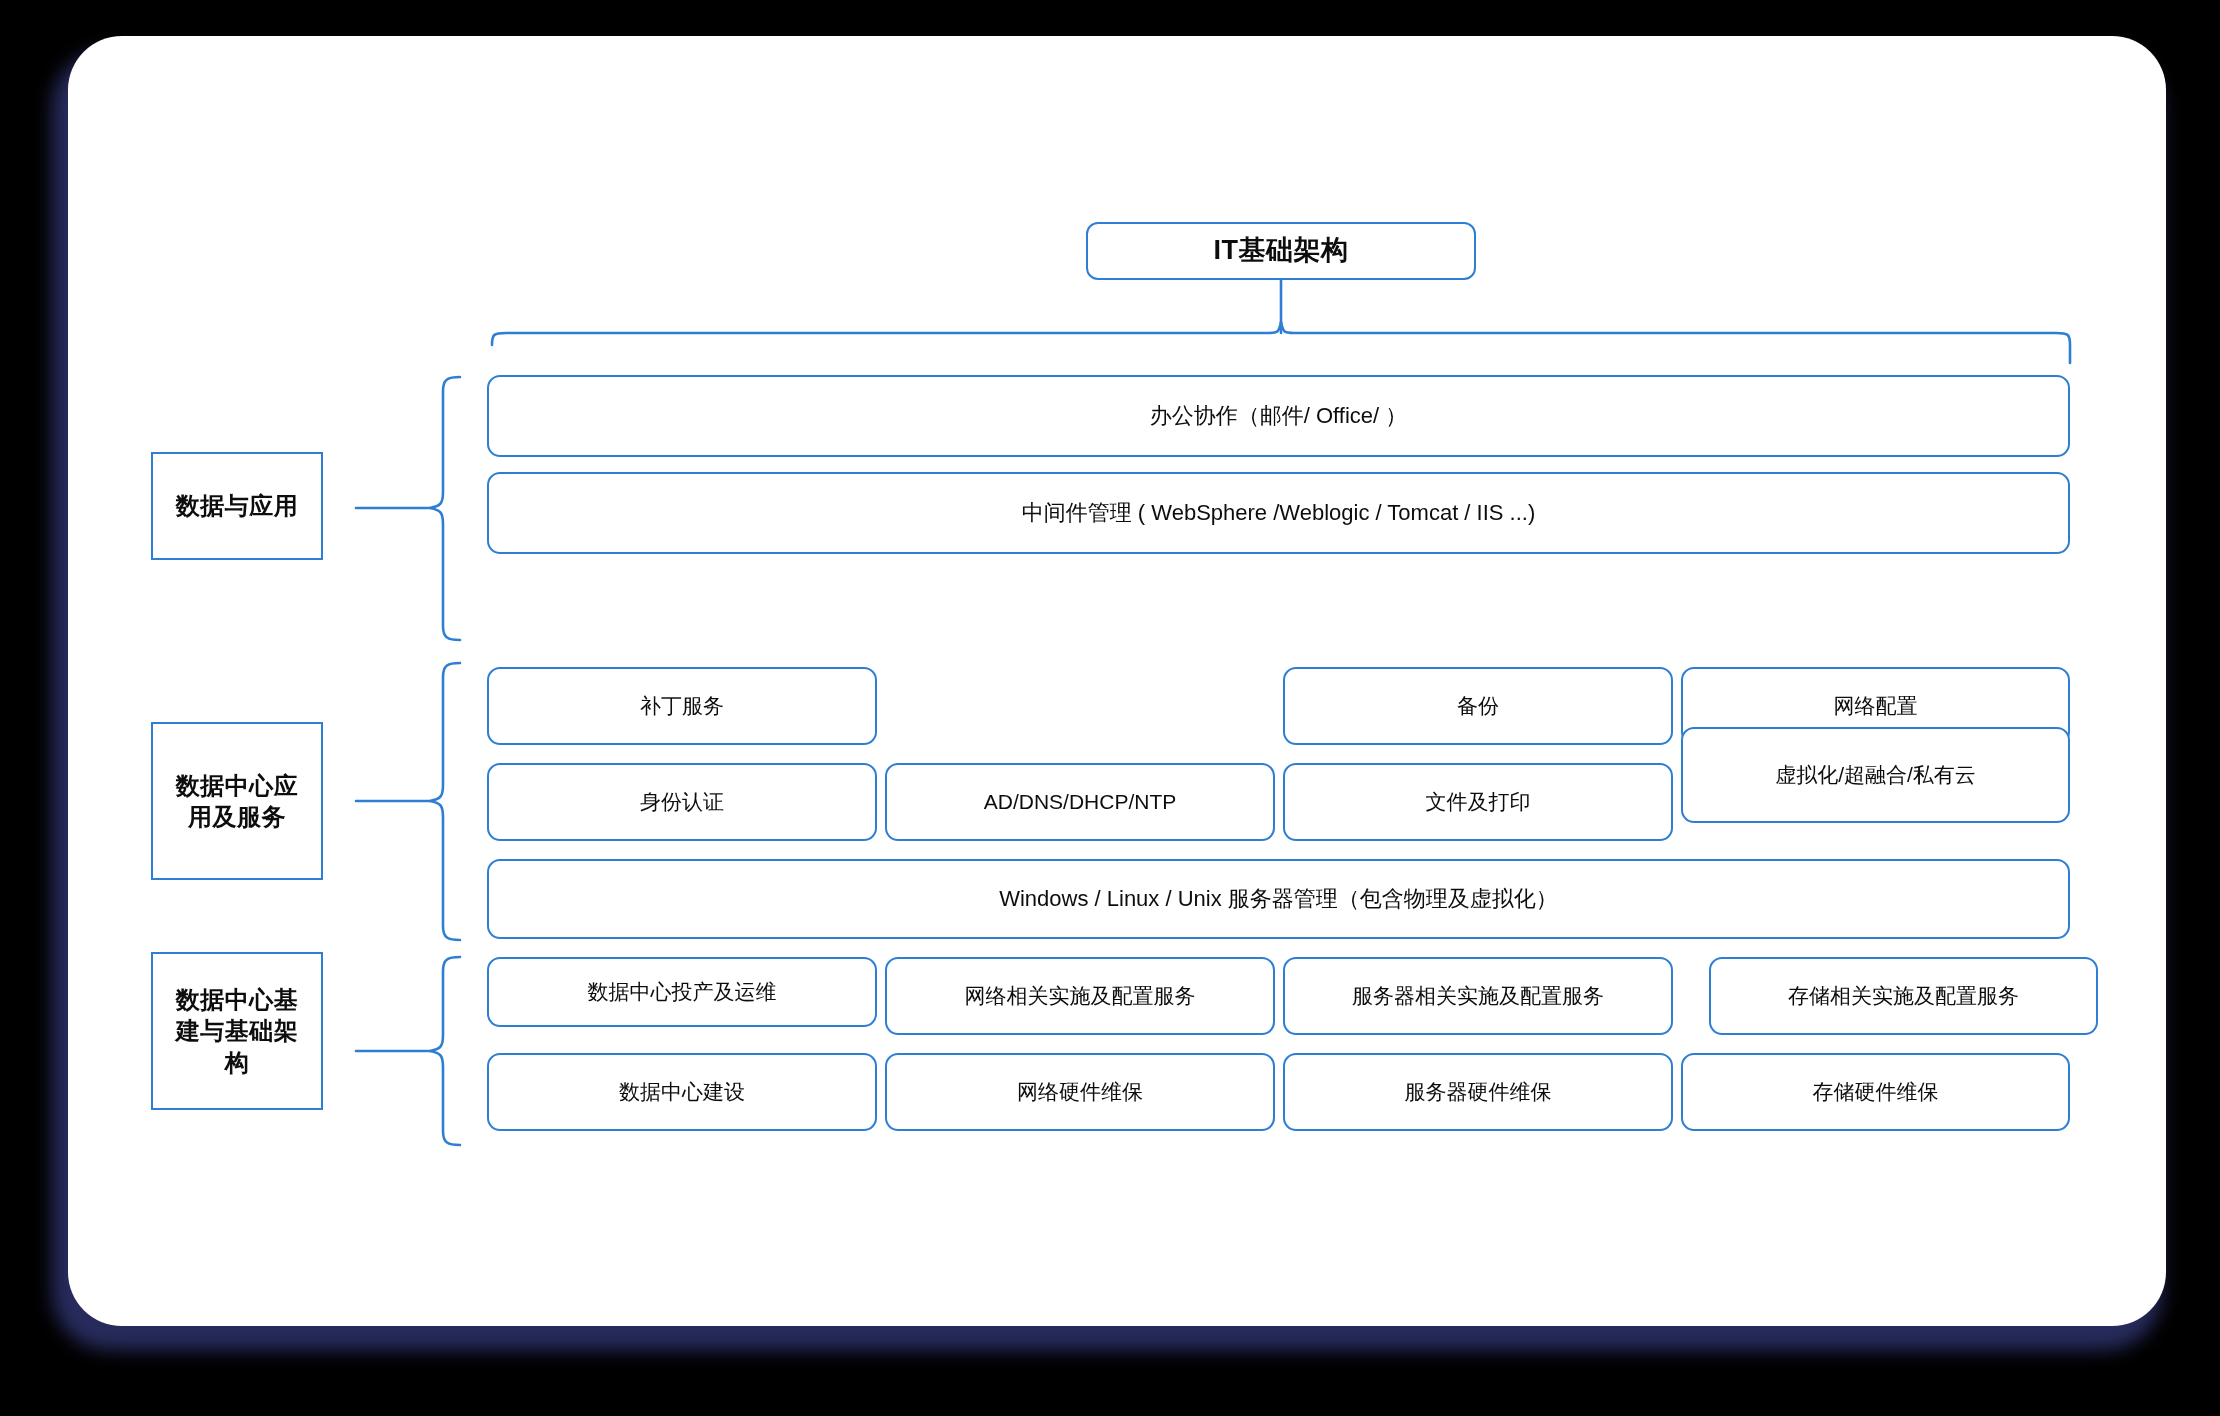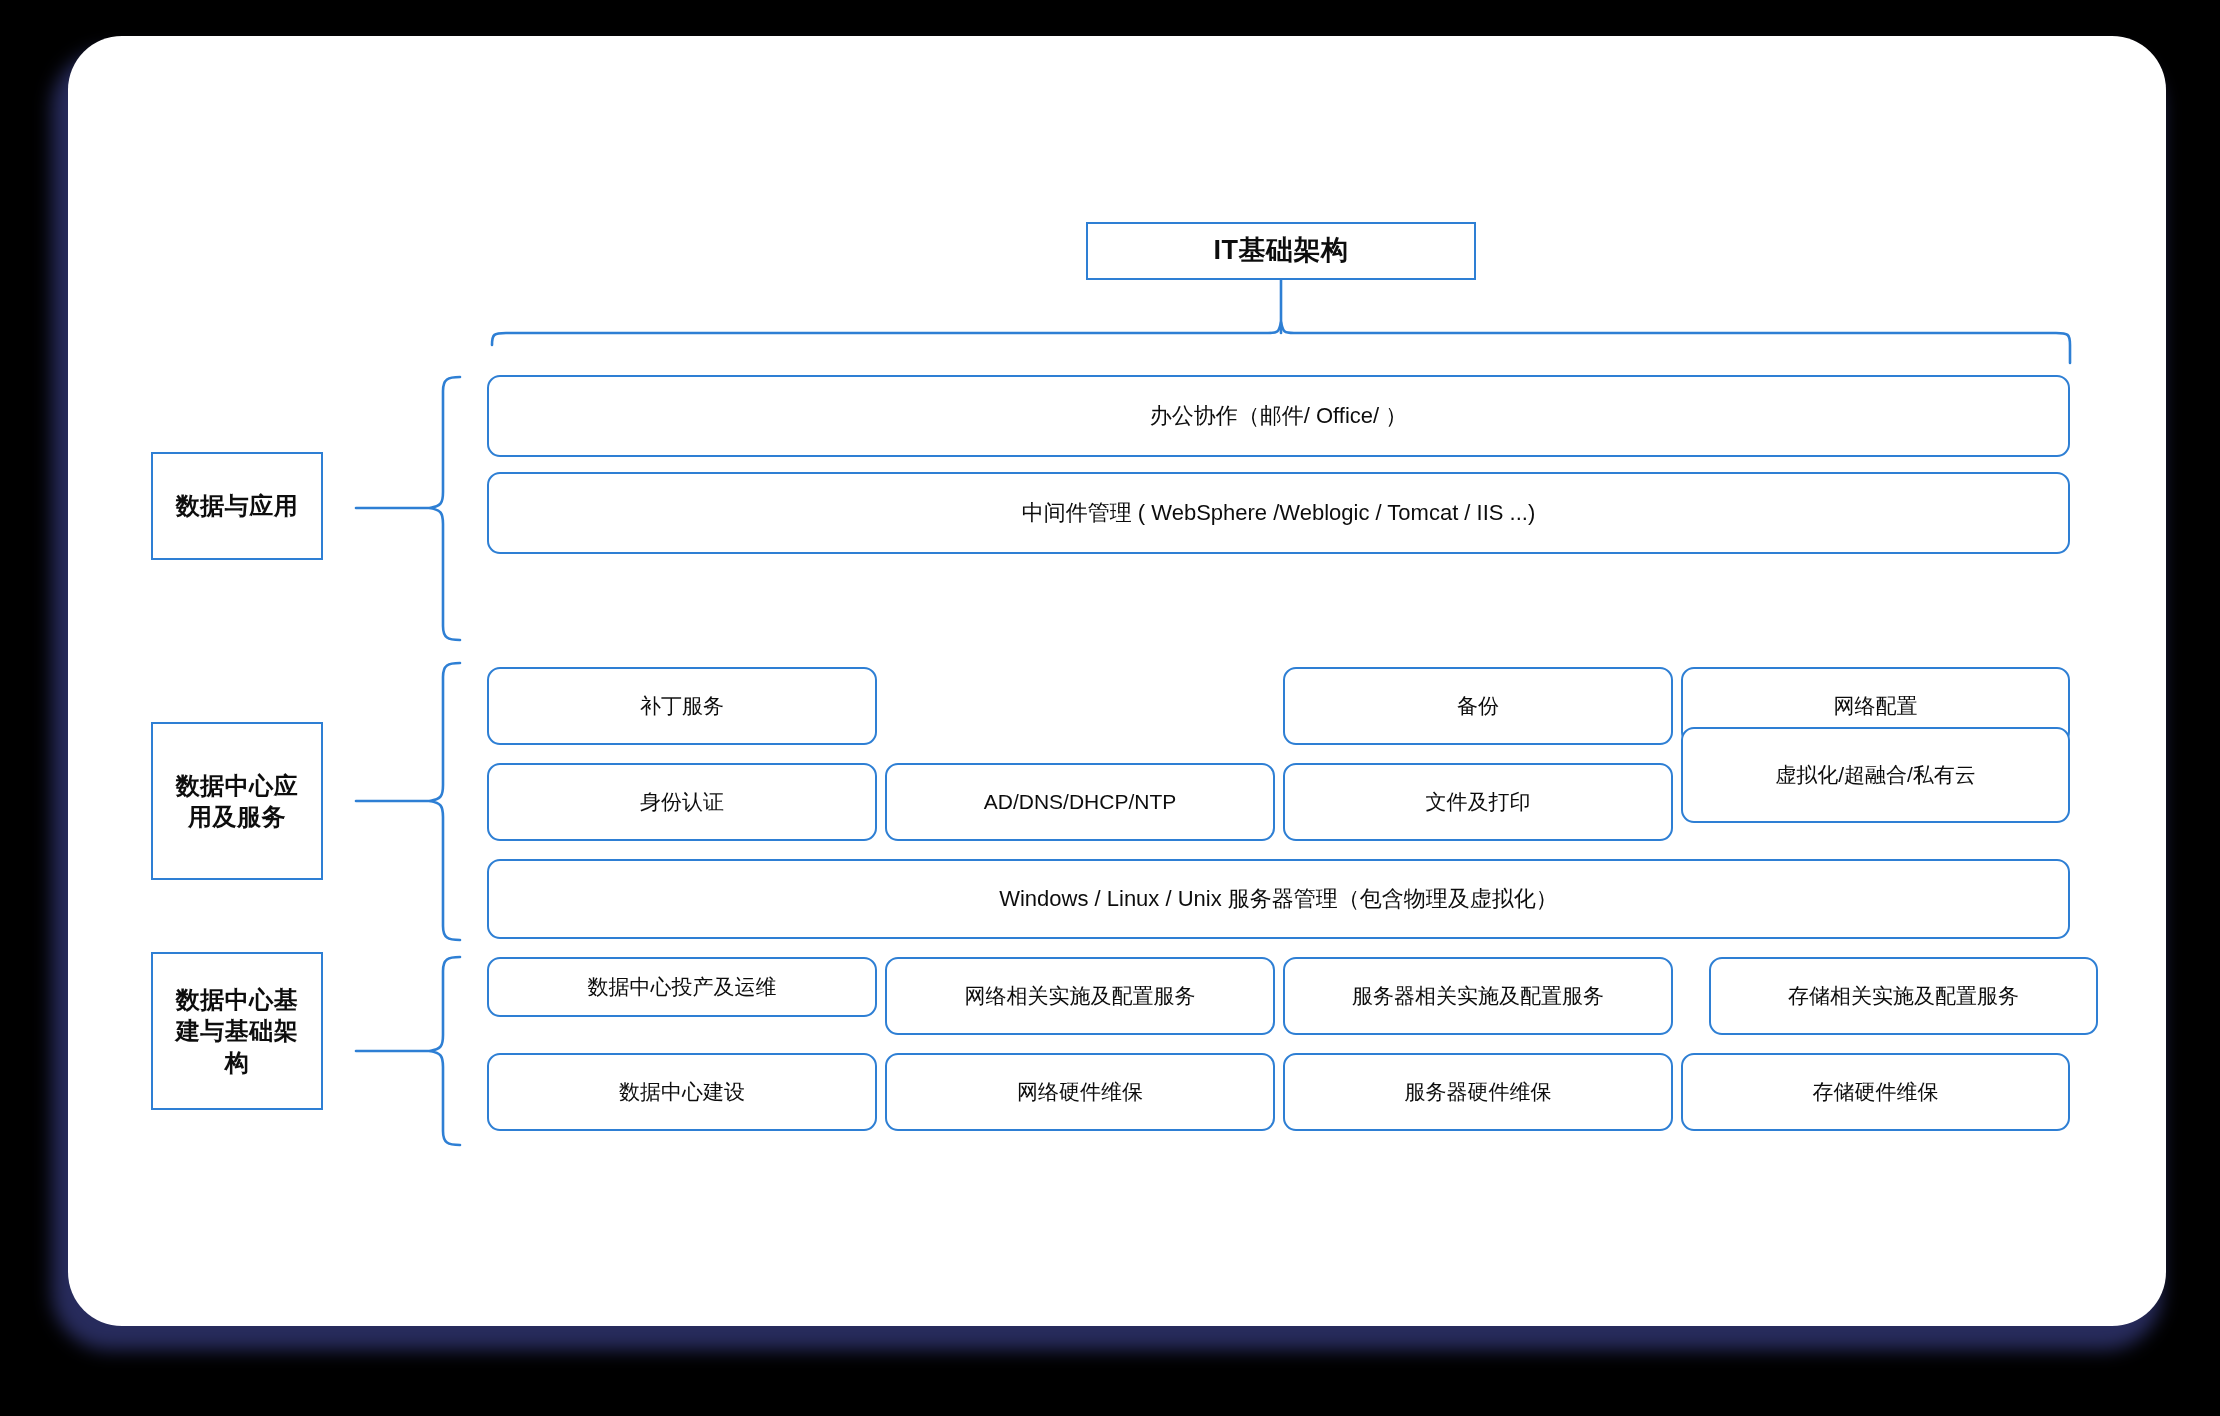--- a/index.html
+++ b/index.html
@@ -57,21 +57,21 @@
     display: flex;
     align-items: center;
     justify-content: center;
     text-align: center;
     color: #0d0d0d;
     line-height: 1.3;
   }
 
   
   .node.title {
-    border-radius: 0;
+    border-radius: 12px;
     font-size: 27px;
     font-weight: bold;
     letter-spacing: 0.5px;
   }
 
   
   .node.label-box {
     border-radius: 0;
     font-size: 24px;
     font-weight: bold;
@@ -177,21 +177,21 @@
     <div class="node item" style="left:1283px; top:667px; width:390px; height:78px;">备份</div>
     <div class="node item" style="left:1681px; top:667px; width:389px; height:78px;">网络配置</div>
 
     <div class="node item" style="left:487px; top:763px; width:390px; height:78px;">身份认证</div>
     <div class="node item" style="left:885px; top:763px; width:390px; height:78px;">AD/DNS/DHCP/NTP</div>
     <div class="node item" style="left:1283px; top:763px; width:390px; height:78px;">文件及打印</div>
     <div class="node item" style="left:1681px; top:727px; width:389px; height:96px;">虚拟化/超融合/私有云</div>
 
     <div class="node item wide" style="left:487px; top:859px; width:1583px; height:80px;">Windows / Linux / Unix 服务器管理（包含物理及虚拟化）</div>
 
-    <div class="node item" style="left:487px; top:957px; width:390px; height:60px;">数据中心投产及运维</div>
+    <div class="node item" style="left:487px; top:957px; width:390px; height:70px;">数据中心投产及运维</div>
     <div class="node item" style="left:885px; top:957px; width:390px; height:78px;">网络相关实施及配置服务</div>
     <div class="node item" style="left:1283px; top:957px; width:390px; height:78px;">服务器相关实施及配置服务</div>
     <div class="node item" style="left:1681px; top:957px; width:389px; height:78px;margin-left:28px;">存储相关实施及配置服务</div>
 
     <div class="node item" style="left:487px; top:1053px; width:390px; height:78px;">数据中心建设</div>
     <div class="node item" style="left:885px; top:1053px; width:390px; height:78px;">网络硬件维保</div>
     <div class="node item" style="left:1283px; top:1053px; width:390px; height:78px;">服务器硬件维保</div>
     <div class="node item" style="left:1681px; top:1053px; width:389px; height:78px;">存储硬件维保</div>
 
   </div>

